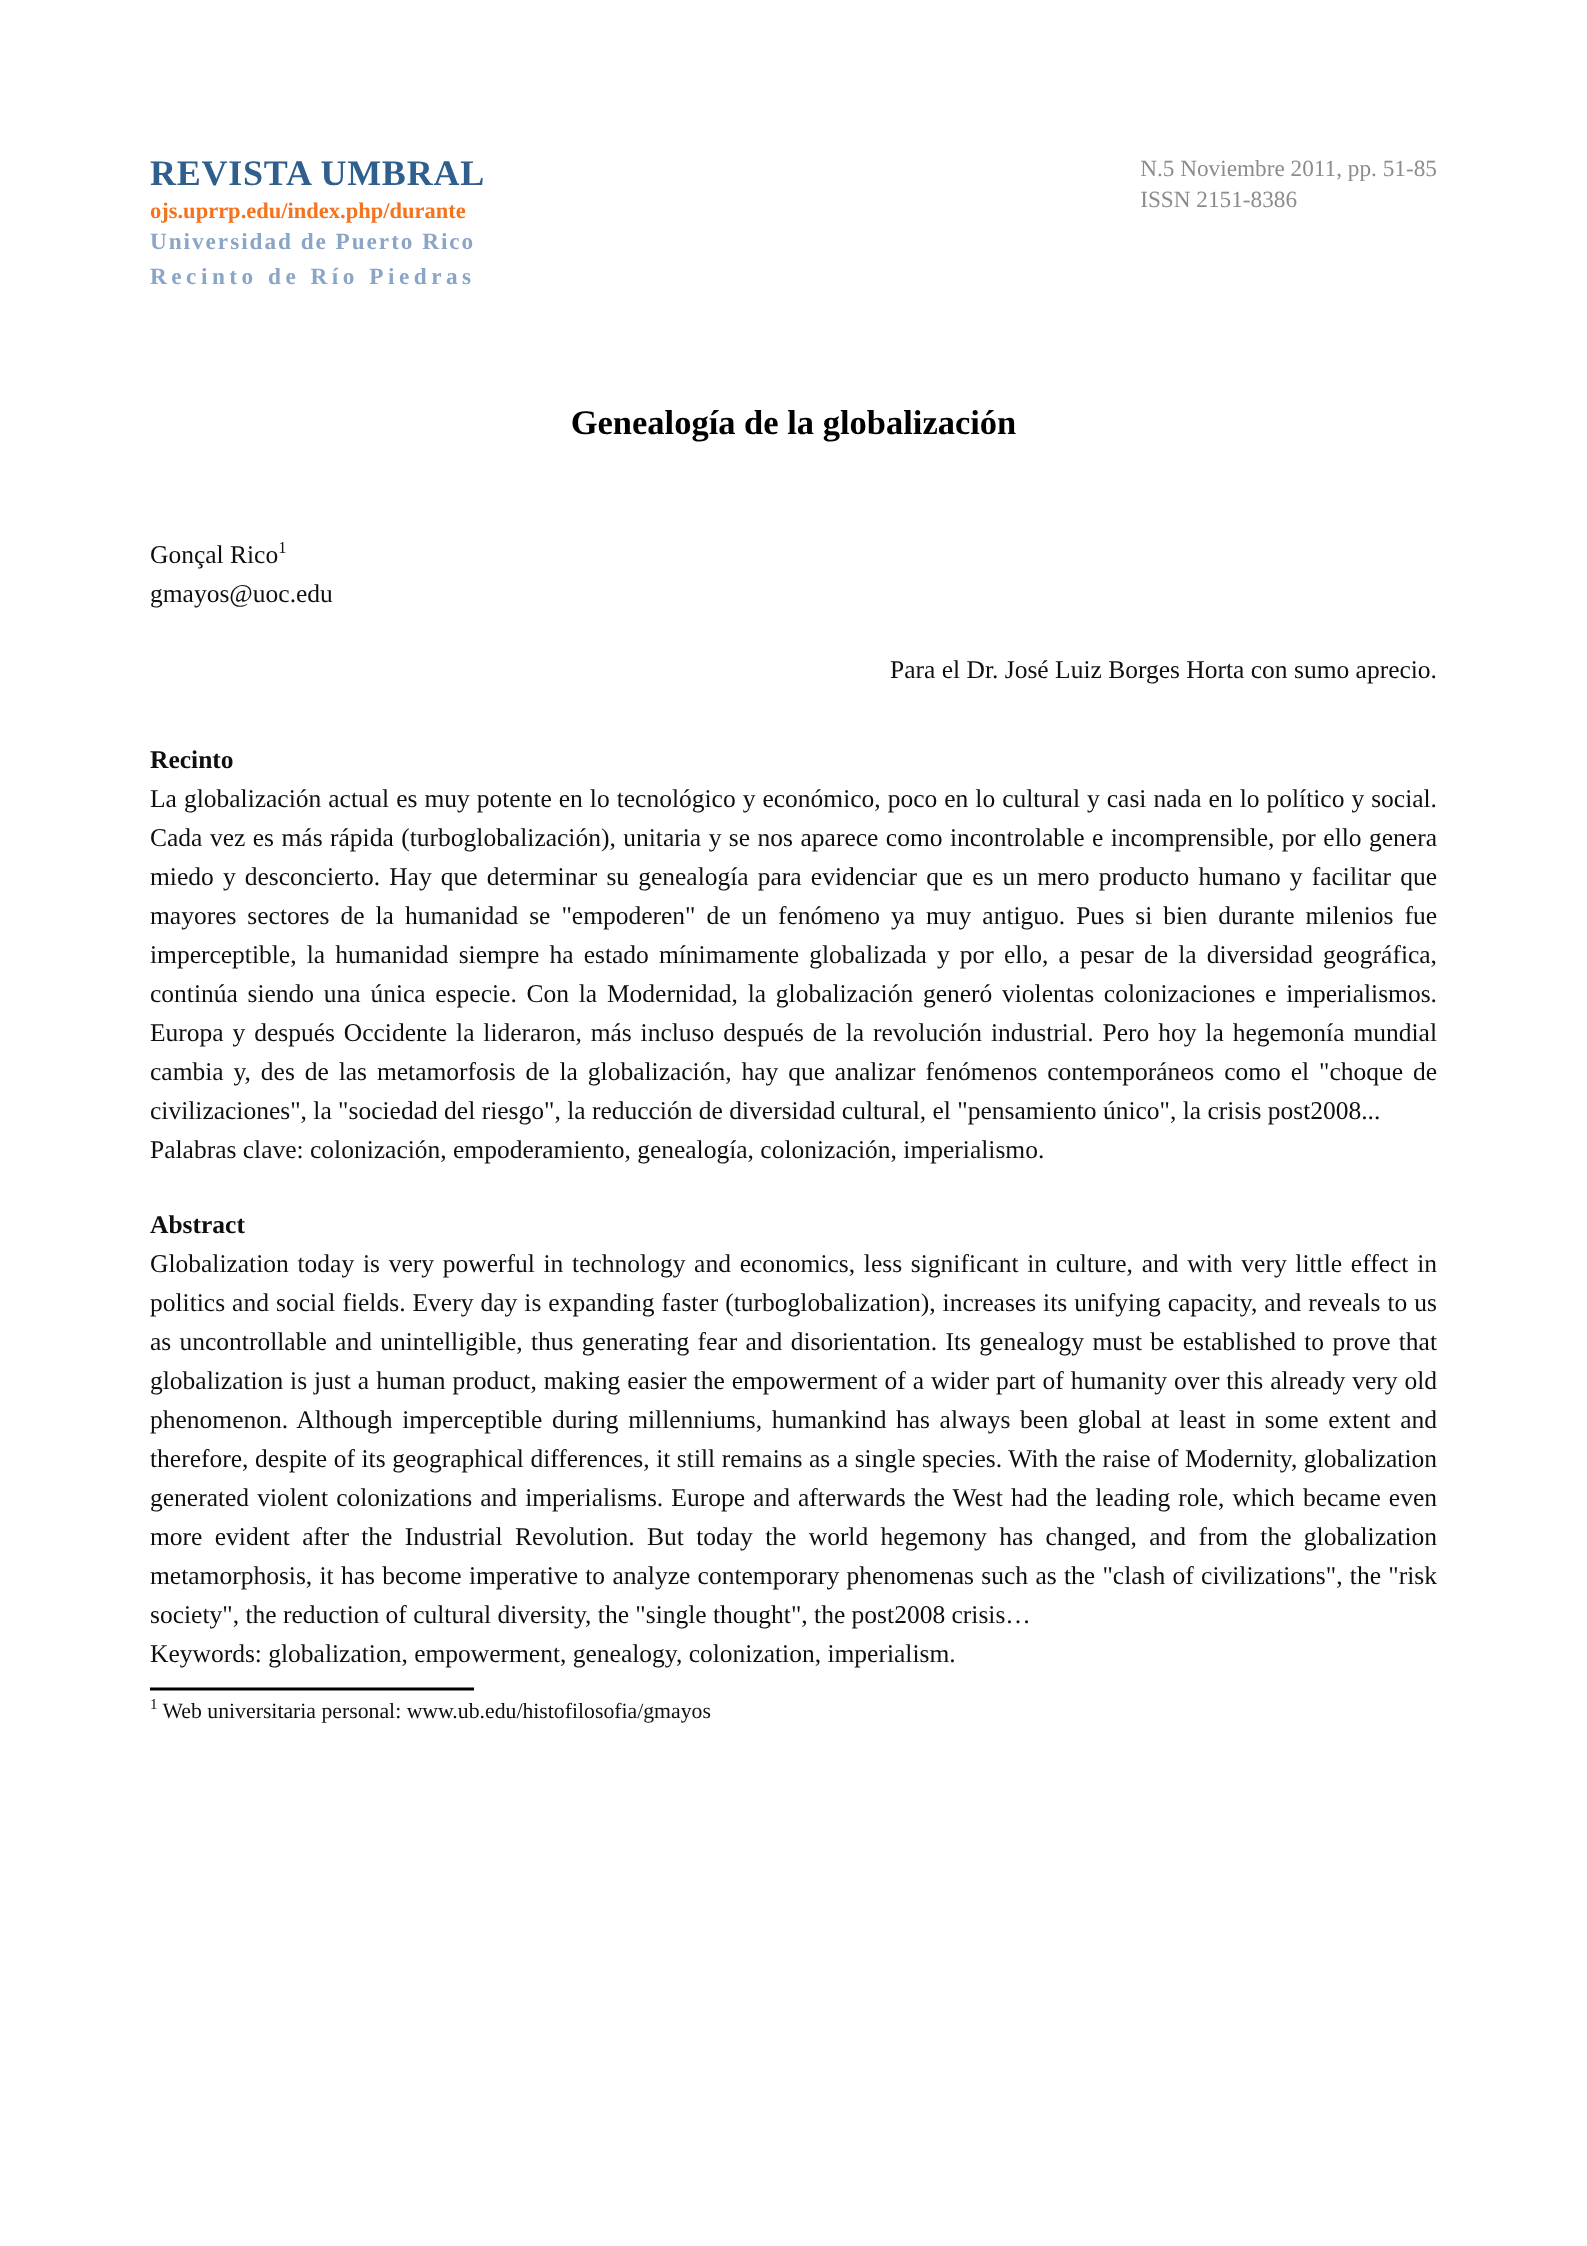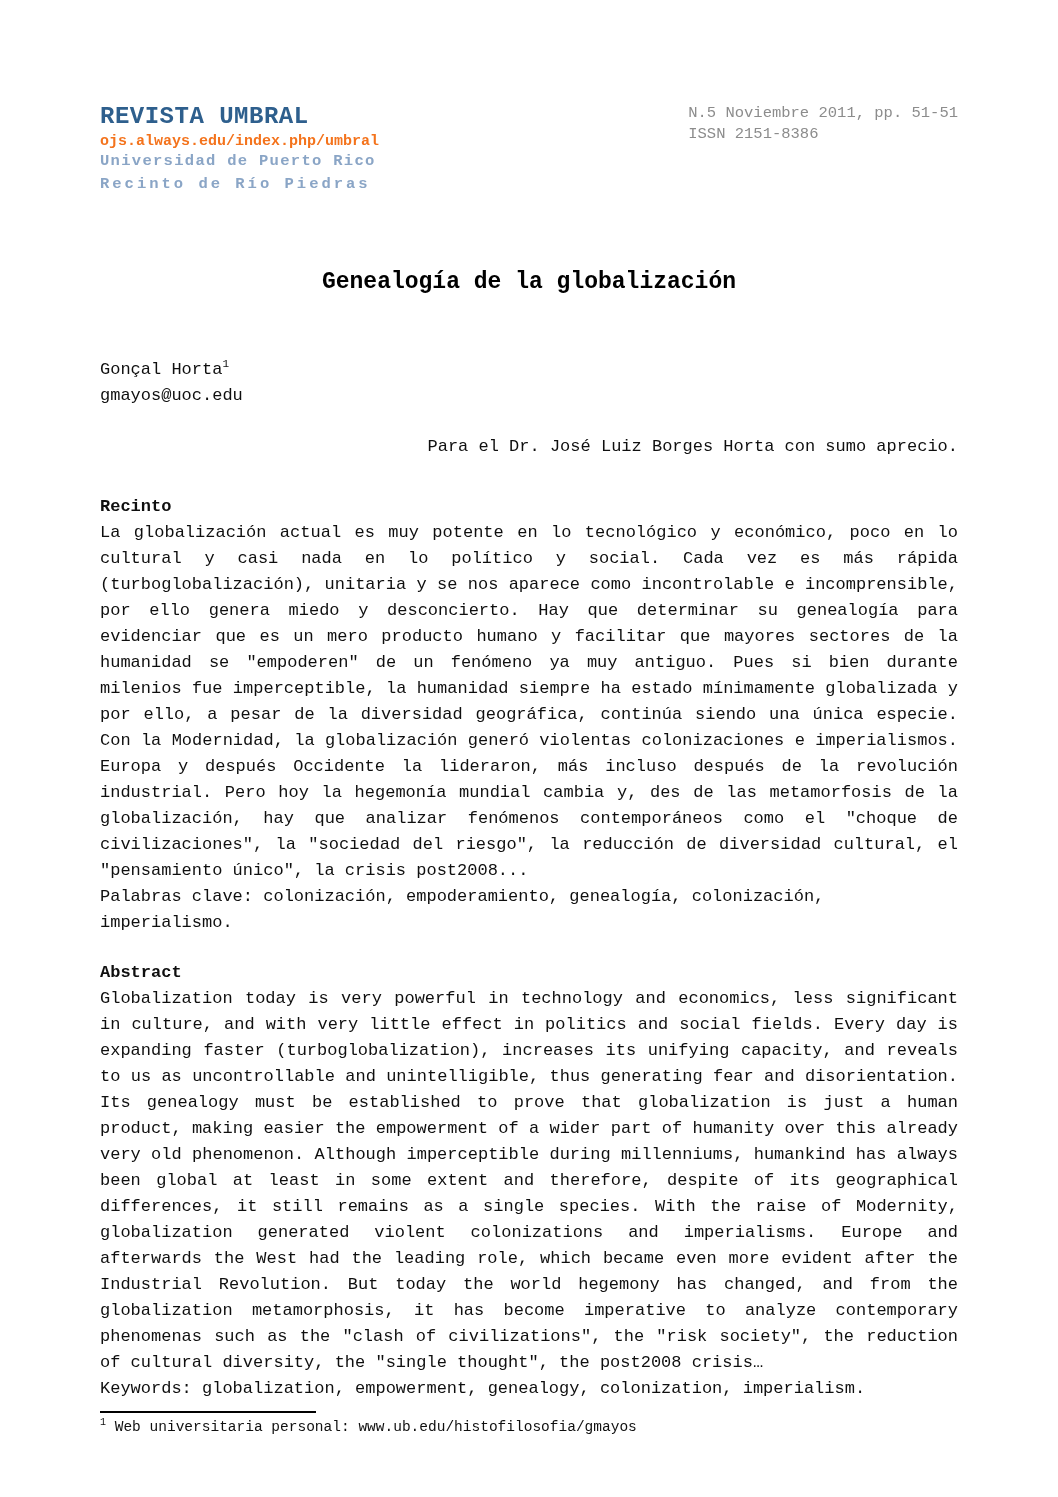--- a/index.html
+++ b/index.html
@@ -4,21 +4,21 @@
 <style>
   html, body { margin: 0; padding: 0; background: #ffffff; }
   .page {
     position: relative;
     width: 1058px;
     height: 1488px;
     margin: 0 auto;
     background: #ffffff;
     box-sizing: border-box;
     padding: 103px 100px 0 100px;
-    font-family: Liberation Mono, monospace;
+    font-family: Liberation Serif, serif;
     color: #0f0f0f;
     overflow: hidden;
   }
   
   .hdr { display: flex; justify-content: space-between; align-items: flex-start; }
   .hdr-left { line-height: 1.15; }
   .journal-name {
     font-size: 24px; font-weight: bold; color: #2e5f8d; letter-spacing: 0.5px;
   }
   .journal-url {
@@ -65,34 +65,34 @@
   }
 </style>
 </head>
 <body>
 
 <div class="page">
 
   <div class="hdr">
     <div class="hdr-left">
       <div class="journal-name">REVISTA UMBRAL</div>
-      <div class="journal-url">ojs.always.edu/index.php/umbral</div>
+      <div class="journal-url">ojs.uprrp.edu/index.php/durante</div>
       <div class="journal-inst">Universidad de Puerto Rico</div>
       <div class="journal-campus">Recinto de Río Piedras</div>
     </div>
     <div class="hdr-right">
-      <div>N.5 Noviembre 2011, pp. 51-51</div>
+      <div>N.5 Noviembre 2011, pp. 51-85</div>
       <div>ISSN 2151-8386</div>
     </div>
   </div>
 
   <div class="article-title">Genealogía de la globalización</div>
 
   <div class="author-block">
-    <div><span>Gonçal Horta</span><sup>1</sup></div>
+    <div><span>Gonçal Rico</span><sup>1</sup></div>
     <div class="author-email">gmayos@uoc.edu</div>
   </div>
 
   <div class="dedication">Para el Dr. José Luiz Borges Horta con sumo aprecio.</div>
 
   <div class="sec-heading">Recinto</div>
   <div class="sec-body">La globalización actual es muy potente en lo tecnológico y económico, poco en lo cultural y casi nada en lo político y social. Cada vez es más rápida (turboglobalización), unitaria y se nos aparece como incontrolable e incomprensible, por ello genera miedo y desconcierto. Hay que determinar su genealogía para evidenciar que es un mero producto humano y facilitar que mayores sectores de la humanidad se "empoderen" de un fenómeno ya muy antiguo. Pues si bien durante milenios fue imperceptible, la humanidad siempre ha estado mínimamente globalizada y por ello, a pesar de la diversidad geográfica, continúa siendo una única especie. Con la Modernidad, la globalización generó violentas colonizaciones e imperialismos. Europa y después Occidente la lideraron, más incluso después de la revolución industrial. Pero hoy la hegemonía mundial cambia y, des de las metamorfosis de la globalización, hay que analizar fenómenos contemporáneos como el "choque de civilizaciones", la "sociedad del riesgo", la reducción de diversidad cultural, el "pensamiento único", la crisis post2008...</div>
   <div class="kw-line">Palabras clave: colonización, empoderamiento, genealogía, colonización, imperialismo.</div>
 
   <div class="sec-heading abstract">Abstract</div>

